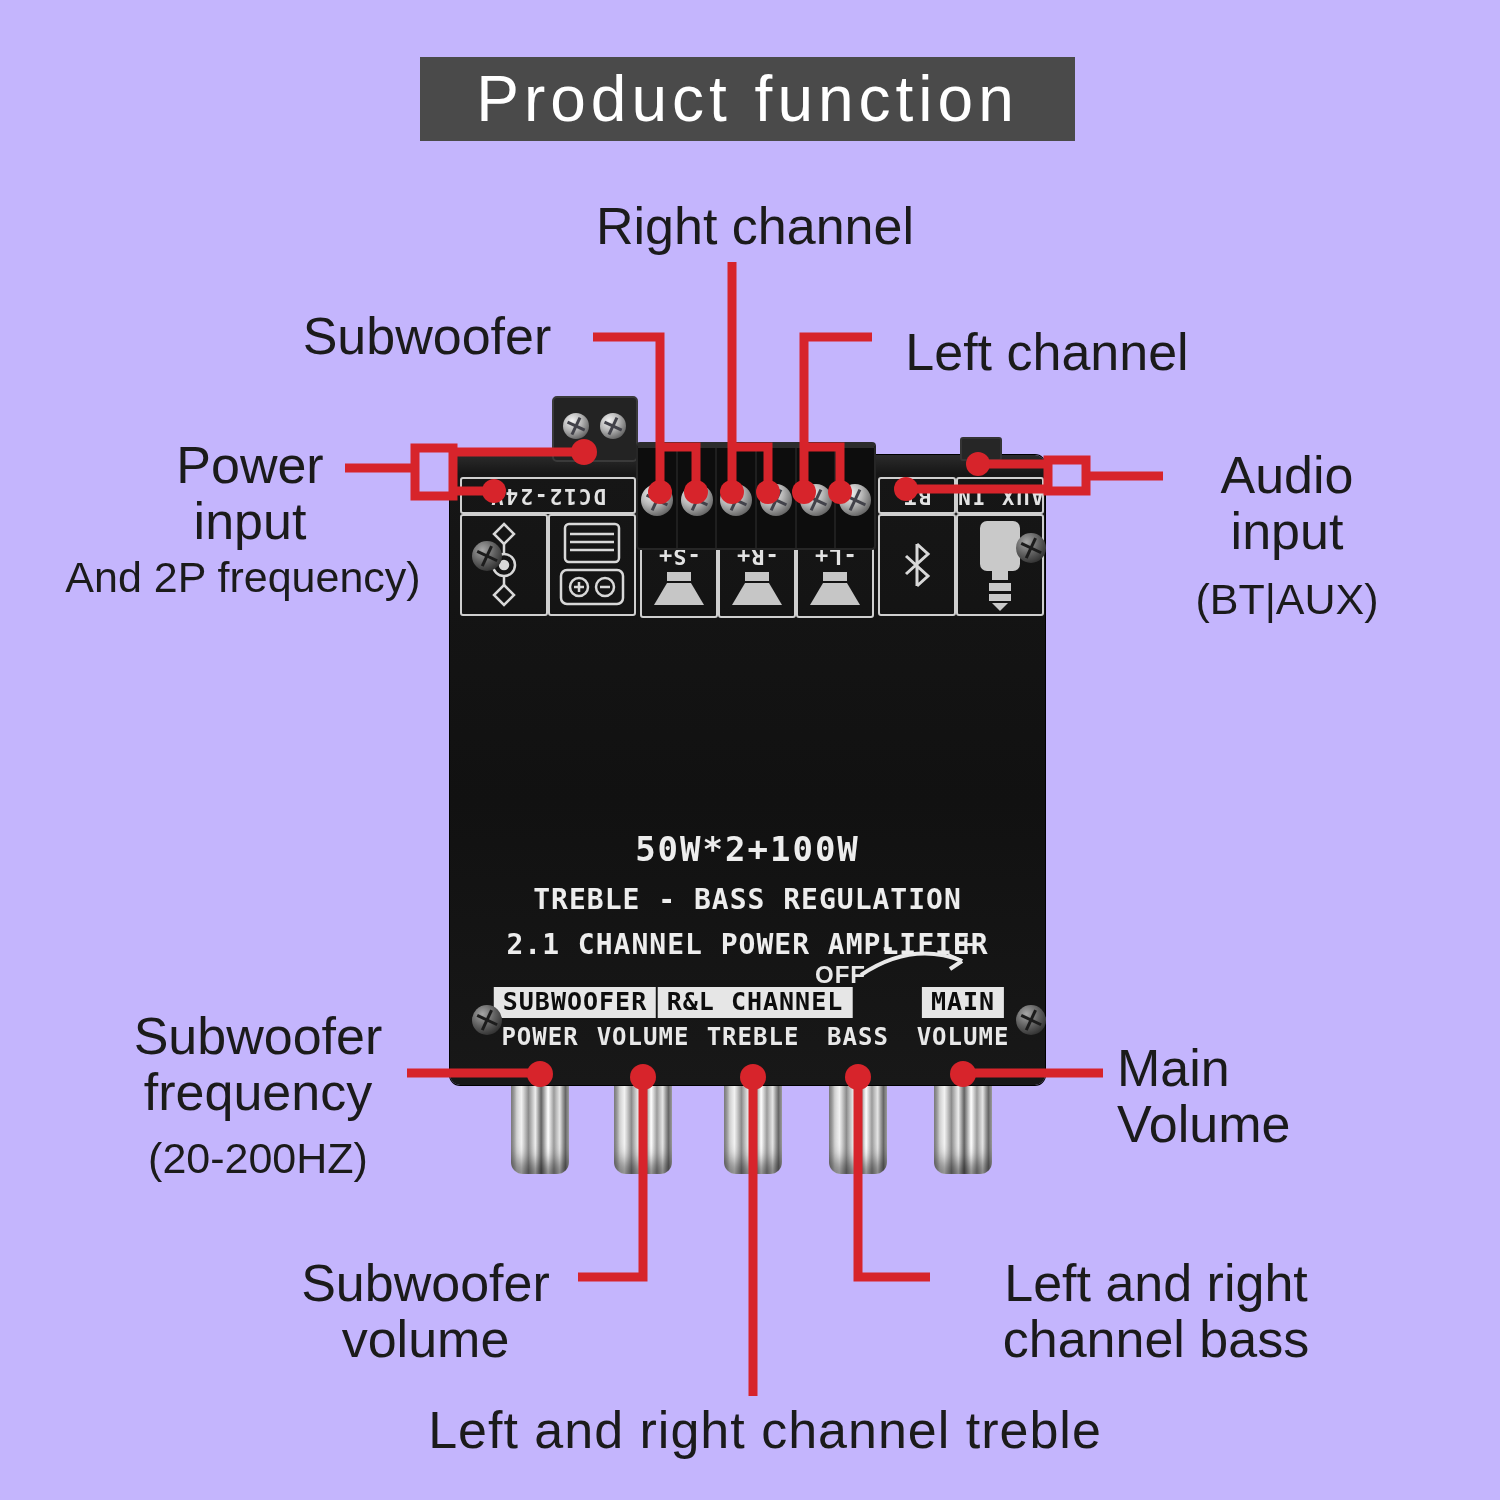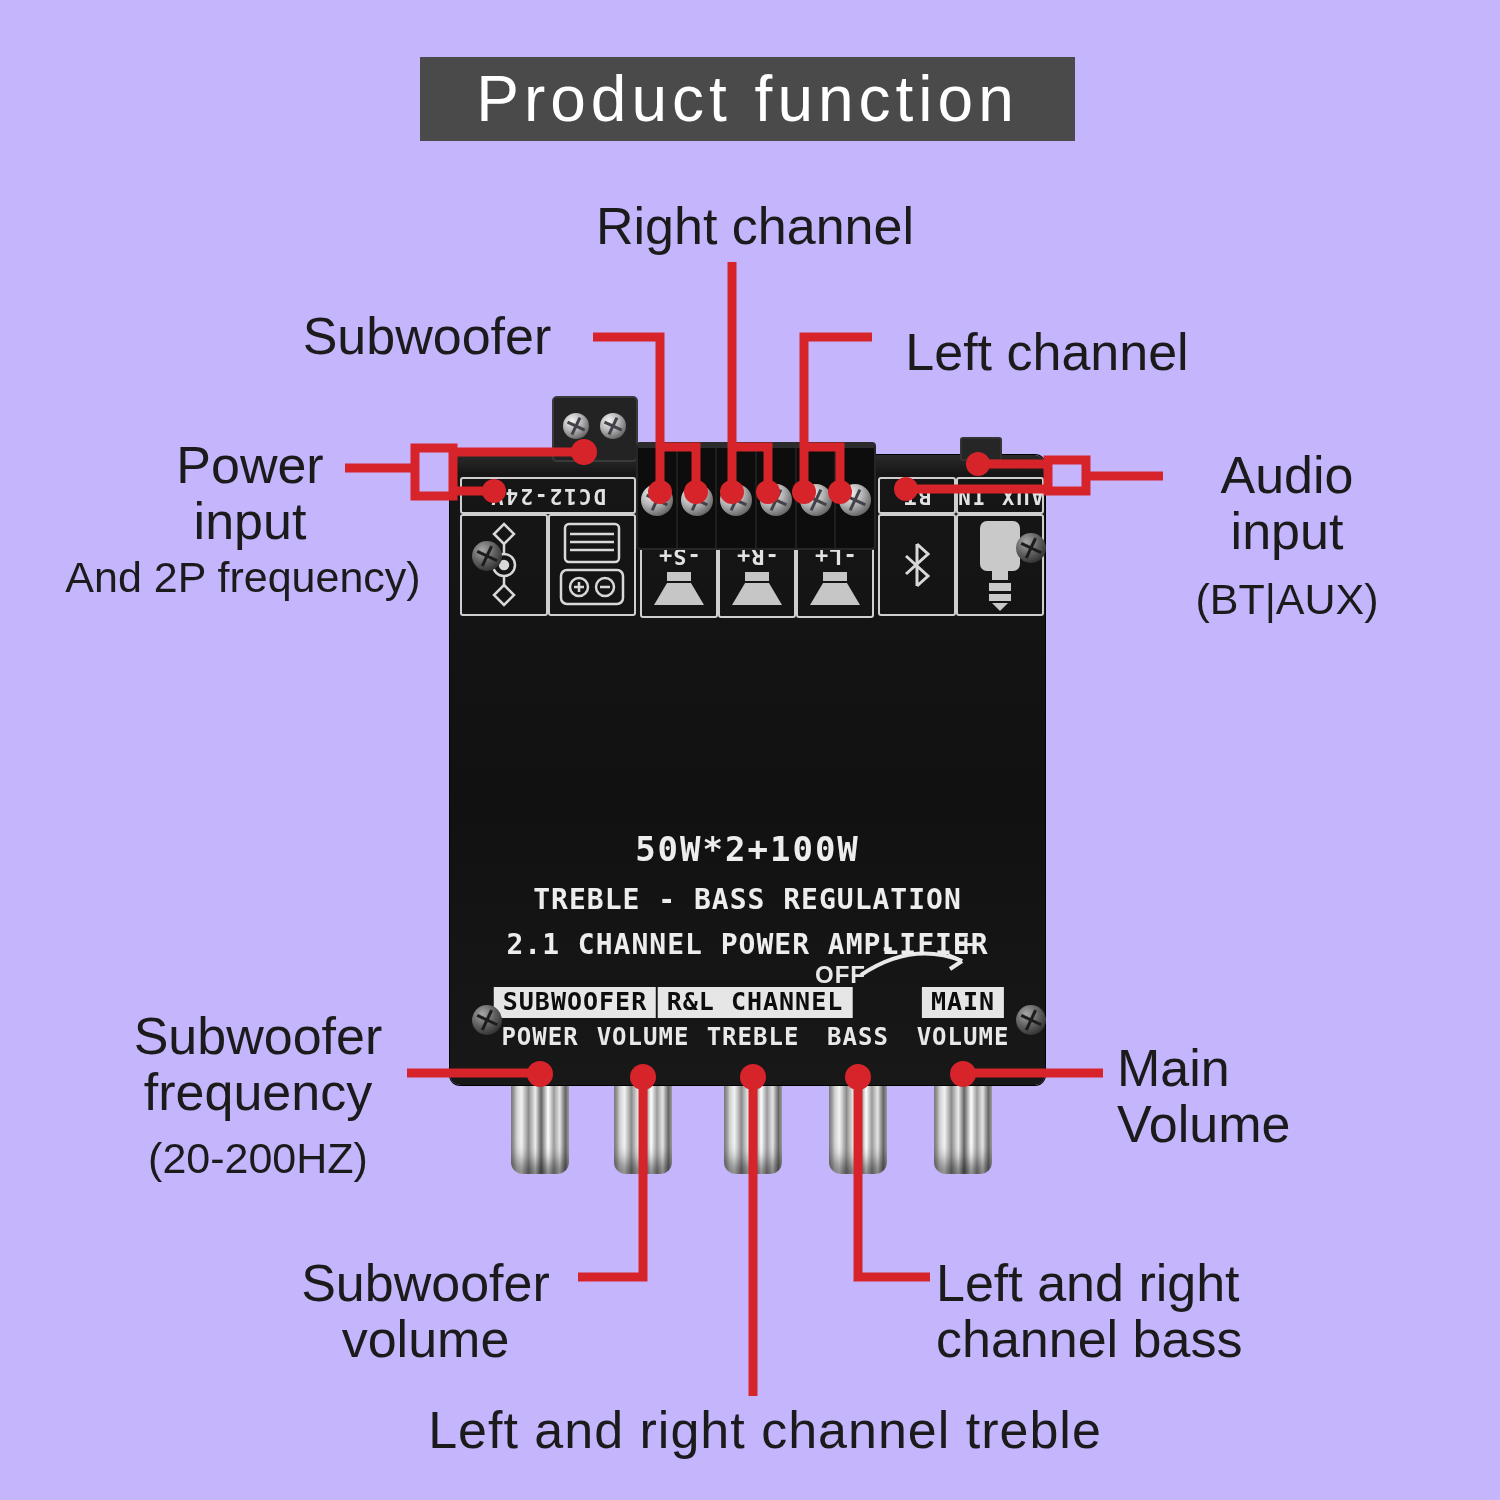--- a/index.html
+++ b/index.html
@@ -20,21 +20,21 @@
   #lbl-subtop{left:272px;top:308px;width:310px;}
   #lbl-lefttop{left:872px;top:324px;width:350px;}
   #lbl-power{left:140px;top:437px;width:220px;}
   #lbl-power-note{left:48px;top:548px;width:390px;}
   #lbl-audio{left:1162px;top:447px;width:250px;}
   #lbl-audio-note{left:1158px;top:570px;width:258px;}
   #lbl-subfreq{left:88px;top:1008px;width:340px;}
   #lbl-subfreq .note{line-height:52px;margin-top:12px;}
   #lbl-mainvol{left:1117px;top:1040px;width:280px;text-align:left;}
   #lbl-subvol{left:268px;top:1255px;width:315px;}
-  #lbl-bass{left:936px;top:1255px;width:440px;text-align:left;}
+  #lbl-bass{left:936px;top:1255px;width:440px;text-align:center;}
   #lbl-treble{left:315px;top:1402px;width:900px;letter-spacing:1px;}
 
   
   #board{position:absolute;left:450px;top:455px;width:595px;height:630px;z-index:1;
          background:linear-gradient(180deg,#2b2b2b 0,#161616 3%,#111111 55%,#181818 100%);
          border-radius:10px;box-shadow:0 0 0 1px #000;}
   .silkbox{position:absolute;border:2px solid #cfcfcf;border-radius:3px;color:#e2e2e2;
            font-family:"DejaVu Sans Mono",monospace;font-weight:bold;
            display:flex;align-items:center;justify-content:center;}
   .flip{transform:rotate(180deg);}

